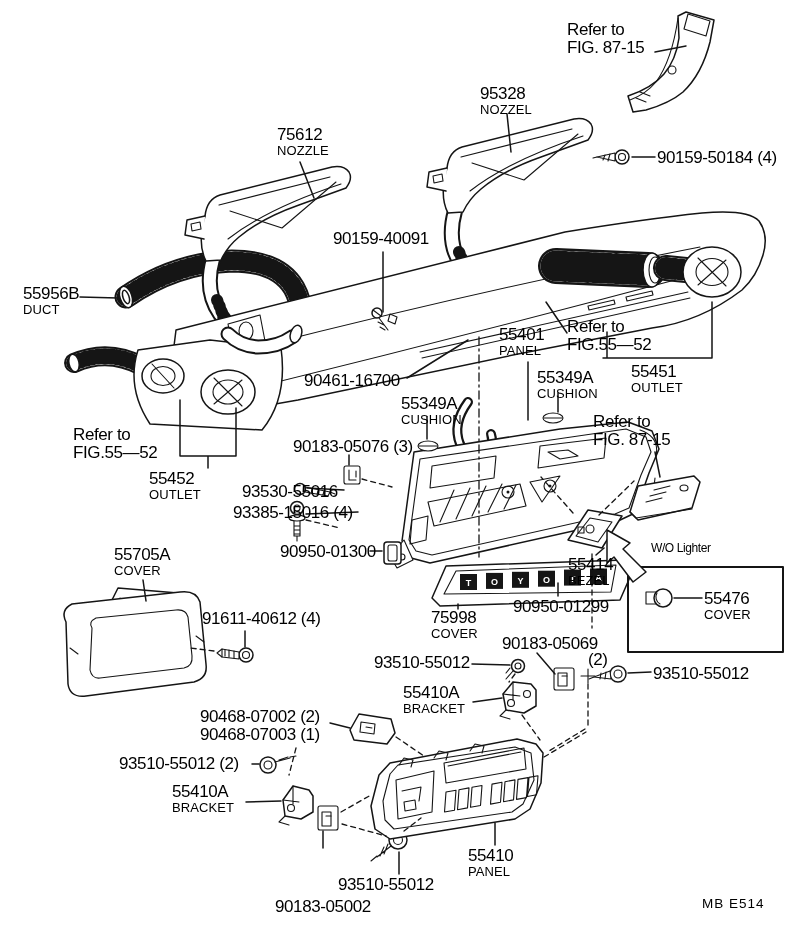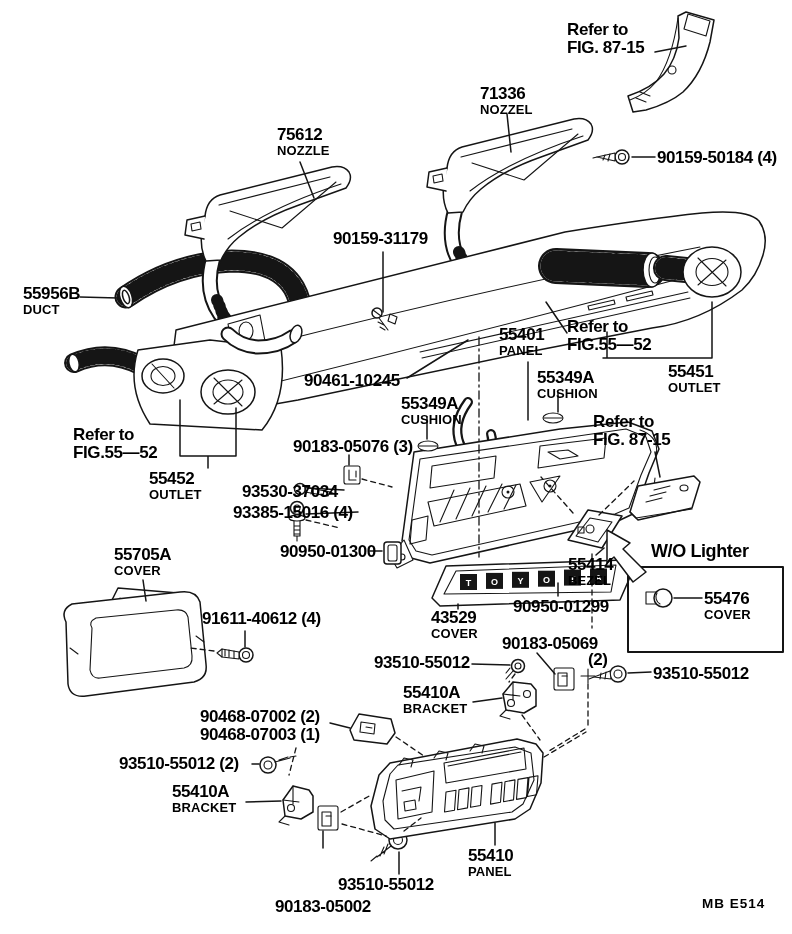--- a/index.html
+++ b/index.html
@@ -10,24 +10,24 @@
   #art .wfill{fill:#ffffff;}
   #art .kfill{fill:#151515;stroke:none;}
   #art .thin{stroke-width:1.1;}
   #art .thick{stroke-width:2;}
   #art .tube-o{stroke-width:23;}
   #art .tube-i{stroke:#fff;stroke-width:19;}
   #art .tube-r{stroke-width:19;stroke-dasharray:1.6 4.8;}
   #art .dash{stroke-dasharray:5 4;stroke-width:1.3;}
   #art .dashdot{stroke-dasharray:8 4 2 4;stroke-width:1.3;}
   #art text{stroke:none;fill:#fff;font:700 9px "Liberation Sans",sans-serif;text-anchor:middle;}
-  .lbl{position:absolute;font-weight:700;line-height:1.03;white-space:nowrap;letter-spacing:-0.4px;}
+  .lbl{position:absolute;font-weight:400;line-height:1.03;white-space:nowrap;letter-spacing:-0.4px;}
   .num,.t,.ref{font-size:17px;}
   .cap{font-size:13px;letter-spacing:0.1px;}
-  .wo{font-size:18px;text-align:right;}
+  .wo{font-size:12px;text-align:right;}
   .ft{font-size:13.5px;letter-spacing:1px;}
 </style>
 </head>
 <body>
 
 <svg id="art" width="792" height="934" viewBox="0 0 792 934">
 
   <g>
     <path class="tube-o" d="M126,297 Q175,263 232,261 Q278,261 294,288 Q304,306 299,324"></path>
     <path class="tube-i" d="M126,297 Q175,263 232,261 Q278,261 294,288 Q304,306 299,324"></path>
@@ -354,87 +354,87 @@
     <path class="dash" d="M342,824 L386,836"></path>
     <path class="dash" d="M404,831 L421,818"></path>
   </g>
 </svg>
 
 <div class="lbl" style="left:567px;top:21px">
   <div class="ref">Refer to</div>
   <div class="ref">FIG. 87-15</div>
 </div>
 <div class="lbl" style="left:480px;top:85px">
-  <div class="num">71336</div>
+  <div class="num">95328</div>
   <div class="cap">NOZZEL</div>
 </div>
 <div class="lbl" style="left:277px;top:126px">
   <div class="num">75612</div>
   <div class="cap">NOZZLE</div>
 </div>
 <div class="lbl t" style="left:657px;top:149px">90159-50184 (4)</div>
-<div class="lbl t" style="left:333px;top:230px">90159-31179</div>
+<div class="lbl t" style="left:333px;top:230px">90159-40091</div>
 <div class="lbl" style="left:23px;top:285px">
   <div class="num">55956B</div>
   <div class="cap">DUCT</div>
 </div>
 <div class="lbl" style="left:567px;top:318px">
   <div class="ref">Refer to</div>
   <div class="ref">FIG.55—52</div>
 </div>
 <div class="lbl" style="left:499px;top:326px">
   <div class="num">55401</div>
   <div class="cap">PANEL</div>
 </div>
 <div class="lbl" style="left:537px;top:369px">
   <div class="num">55349A</div>
   <div class="cap">CUSHION</div>
 </div>
-<div class="lbl" style="left:668px;top:363px">
+<div class="lbl" style="left:631px;top:363px">
   <div class="num">55451</div>
   <div class="cap">OUTLET</div>
 </div>
-<div class="lbl t" style="left:304px;top:372px">90461-10245</div>
+<div class="lbl t" style="left:304px;top:372px">90461-16700</div>
 <div class="lbl" style="left:401px;top:395px">
   <div class="num">55349A</div>
   <div class="cap">CUSHION</div>
 </div>
 <div class="lbl" style="left:593px;top:413px">
   <div class="ref">Refer to</div>
   <div class="ref">FIG. 87-15</div>
 </div>
 <div class="lbl" style="left:73px;top:426px">
   <div class="ref">Refer to</div>
   <div class="ref">FIG.55—52</div>
 </div>
 <div class="lbl" style="left:149px;top:470px">
   <div class="num">55452</div>
   <div class="cap">OUTLET</div>
 </div>
 <div class="lbl t" style="left:293px;top:438px">90183-05076 (3)</div>
-<div class="lbl t" style="left:242px;top:483px">93530-37034</div>
+<div class="lbl t" style="left:242px;top:483px">93530-55016</div>
 <div class="lbl t" style="left:233px;top:504px">93385-15016 (4)</div>
 <div class="lbl t" style="left:280px;top:543px">90950-01300</div>
 <div class="lbl" style="left:114px;top:546px">
   <div class="num">55705A</div>
   <div class="cap">COVER</div>
 </div>
 <div class="lbl wo" style="left:651px;top:542px">W/O Lighter</div>
 <div class="lbl" style="left:568px;top:556px">
   <div class="num">55414</div>
   <div class="cap">BEZEL</div>
 </div>
 <div class="lbl" style="left:704px;top:590px">
   <div class="num">55476</div>
   <div class="cap">COVER</div>
 </div>
 <div class="lbl t" style="left:202px;top:610px">91611-40612 (4)</div>
 <div class="lbl t" style="left:513px;top:598px">90950-01299</div>
 <div class="lbl" style="left:431px;top:609px">
-  <div class="num">43529</div>
+  <div class="num">75998</div>
   <div class="cap">COVER</div>
 </div>
 <div class="lbl t" style="left:502px;top:635px">90183-05069</div>
 <div class="lbl t" style="left:588px;top:651px">(2)</div>
 <div class="lbl t" style="left:374px;top:654px">93510-55012</div>
 <div class="lbl" style="left:403px;top:684px">
   <div class="num">55410A</div>
   <div class="cap">BRACKET</div>
 </div>
 <div class="lbl t" style="left:653px;top:665px">93510-55012</div>

